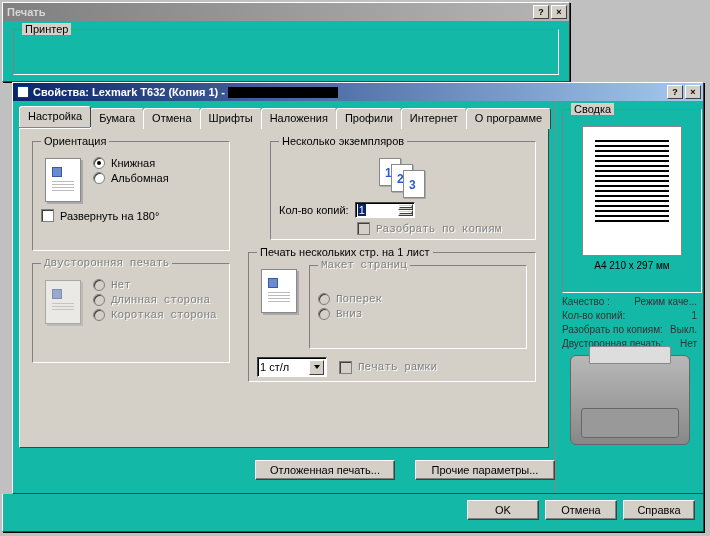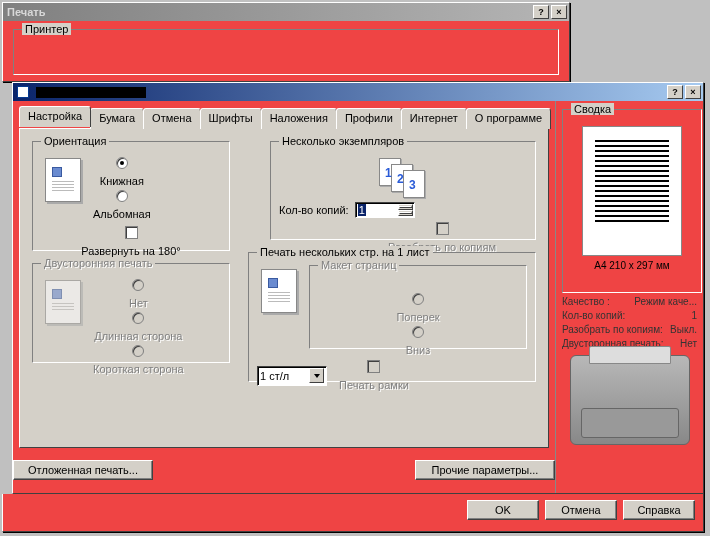--- a/index.html
+++ b/index.html
@@ -8,21 +8,21 @@
     font-family: Tahoma, "MS Sans Serif", Arial, sans-serif;
     font-size: 11px;
     background: #c0c0c0;
     width: 710px;
     height: 536px;
     overflow: hidden;
     color: #000;
   }
   .window {
     position: absolute;
-    background: #ef4444;
+    background: #14b8a6;
     border: 1px solid #404040;
     border-top-color: #fff;
     border-left-color: #fff;
     box-shadow: 1px 1px 0 #000;
   }
   .titlebar {
     height: 18px;
     background: linear-gradient(to right, #0a246a, #a6caf0);
     color: #fff;
     display: flex;
@@ -51,21 +51,21 @@
     position: relative;
     margin: 6px;
     padding: 12px 8px 8px 8px;
   }
   .groupbox > .legend {
     position: absolute;
     top: -7px; left: 8px;
     background: #d4d0c8;
     padding: 0 3px;
   }
-  .groupbox.disabled .legend, .disabled-text { color: #808080; text-shadow: 1px 1px 0 #fff; }
+  .groupbox.disabled .legend, .disabled-text { color: #808080; text-shadow: 1px 1px 0 #fff; font-family: Liberation Mono, monospace; }
   .btn {
     background: #d4d0c8;
     border: 1px solid #404040;
     border-top-color:#fff; border-left-color:#fff;
     padding: 3px 10px;
     min-width: 72px;
     text-align: center;
     cursor: default;
     box-shadow: inset -1px -1px 0 #808080, inset 1px 1px 0 #d4d0c8;
   }
@@ -81,21 +81,21 @@
   .dropdown .dd-btn {
     margin-left: auto;
     width: 15px; height: 15px;
     background: #d4d0c8;
     border:1px solid #404040; border-top-color:#fff; border-left-color:#fff;
     display:flex; align-items:center; justify-content:center;
   }
   .arrow-down {
     width:0;height:0;border-left:3px solid transparent;border-right:3px solid transparent;border-top:4px solid #000;
   }
-  .radio, .checkbox { display:flex; align-items:center; gap:6px; margin: 3px 0; flex-direction: column; }
+  .radio, .checkbox { display:flex; align-items:center; gap:6px; margin: 3px 0; }
   .radio .dot {
     width:12px;height:12px;border-radius:50%;
     background:#fff;border:1px solid #808080;
     box-shadow: inset 1px 1px 0 #404040;
     display:flex;align-items:center;justify-content:center;
   }
   .radio .dot.on::after { content:""; width:4px;height:4px;border-radius:50%;background:#000; }
   .radio.disabled .dot { background:#d4d0c8; }
   .checkbox .box {
     width:13px;height:13px;background:#fff;
@@ -166,21 +166,21 @@
   .printer-illus::before {
     content:""; position:absolute; left:18px; right:18px; top:-10px; height:16px;
     background:#ddd; border:1px solid #888; border-radius:2px 2px 0 0;
   }
   .printer-illus::after {
     content:""; position:absolute; left:10px; right:10px; bottom:6px; height:28px;
     background:#999; border:1px solid #666; border-radius:3px;
   }
   .kv { display:flex; justify-content:space-between; margin:3px 6px; font-size:10px; color:#333; }
   .bottombar { display:flex; gap:6px; justify-content:flex-end; padding:6px 8px; }
-  .printbtns { display:flex; gap:20px; justify-content:space-between; padding-top:6px; }
+  .printbtns { display:flex; gap:20px; justify-content:flex-end; padding-top:6px; }
   .sel-hl { background:#0a246a; color:#fff; padding:0 1px; }
   .printer-icon {
     width:18px;height:14px;display:inline-block;position:relative;margin:0 4px;
   }
   .printer-icon::before{content:"";position:absolute;left:2px;right:2px;top:0;height:5px;background:#eee;border:1px solid #666;}
   .printer-icon::after{content:"";position:absolute;left:0;right:0;bottom:0;height:8px;background:#aaa;border:1px solid #555;border-radius:2px;}
 </style>
 </head>
 <body>
 
@@ -192,20 +192,21 @@
     <span class="tb-btn">×</span>
   </div>
   <div class="groupbox" style="margin:8px 10px 4px 10px; height:46px; padding-top:0;">
     <span class="legend">Принтер</span>
   </div>
 </div>
 
 <div class="window" style="left:12px; top:82px; width:692px; height:412px;">
   <div class="titlebar">
     <span style="width:12px;height:12px;background:#fff;border:1px solid #06398f;margin-right:4px;display:inline-block;"></span>
+    <span>Свойства: Lexmark T632 (Копия 1) -</span>
     <span style="background:#000;width:110px;height:11px;display:inline-block;margin-left:3px;"></span>
     <span class="spacer"></span>
     <span class="tb-btn">?</span>
     <span class="tb-btn">×</span>
   </div>
 
   <div style="display:flex; height:calc(100% - 18px);">
 
     <div style="flex:1; display:flex; flex-direction:column;">
       <div class="tabs">

